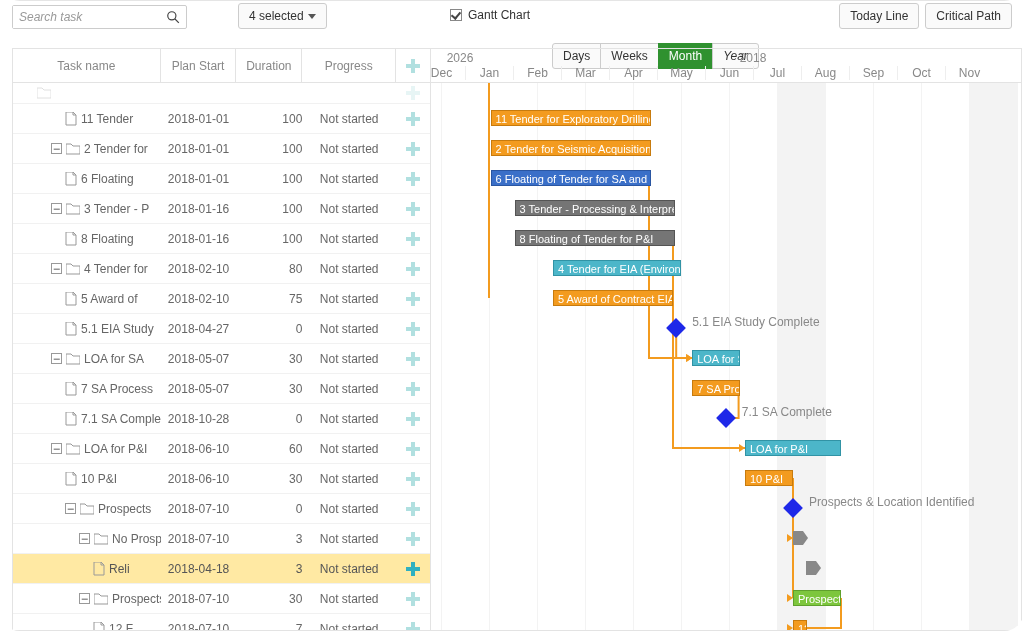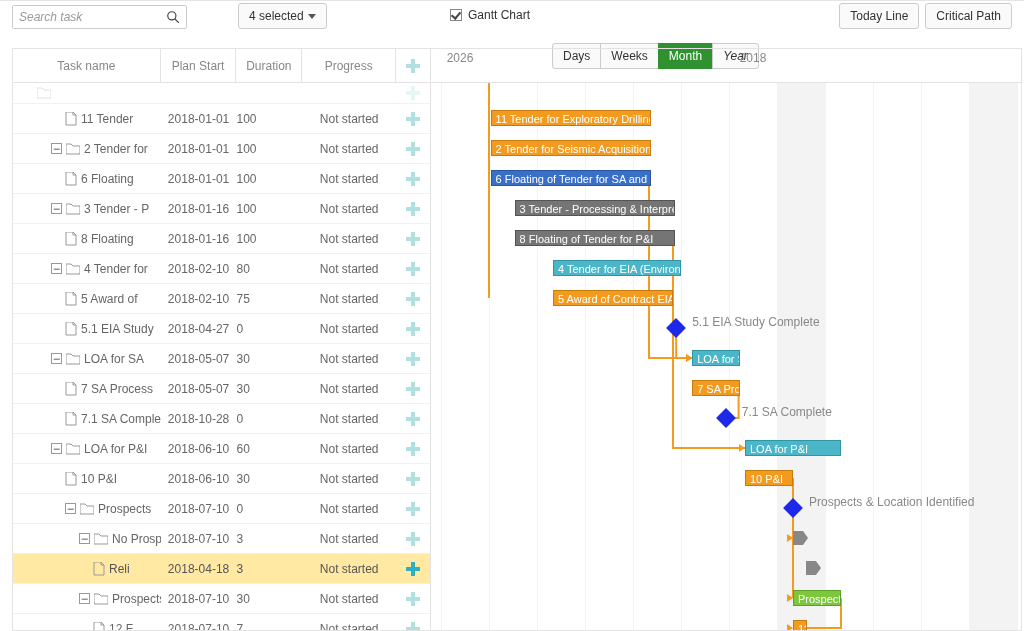--- a/index.html
+++ b/index.html
@@ -1,17 +1,17 @@
 <!DOCTYPE html>
 <html><head>
 <meta charset="utf-8">
 <style>
   * { box-sizing: border-box; }
   html, body { margin:0; padding:0; height:100%; font-family: Arial, Helvetica, sans-serif; font-size:12px; color:#333; background:#fff; }
-  .app { width:1024px; height:631px; position:relative; overflow:hidden; }
+  .app { width:1024px; height:631px; position:relative; overflow:hidden;border-radius:20px; }
 
   
   .toolbar { position:relative; height:34px; border-top:1px solid #e5e5e5; padding-left:12px; }
   .search-wrap { position:absolute; left:12px; top:4px; width:175px; height:24px; border:1px solid #ccc; border-radius:2px; display:flex; align-items:center; }
   .search-input { border:0; outline:0; height:100%; width:calc(100% - 26px); padding:0 6px; font-size:12px; font-style:italic; color:#999; }
   .search-input::placeholder { color:#999; font-style:italic; }
   .search-icon { width:26px; display:flex; align-items:center; justify-content:center; }
   .search-icon svg { width:14px; height:14px; stroke:#444; fill:none; stroke-width:2; }
 
   .dropdown { position:absolute; left:238px; top:2px; height:26px; border:1px solid #ccc; border-radius:3px; background:#fafafa; padding:0 10px; display:flex; align-items:center; cursor:pointer; gap:4px; }
@@ -49,21 +49,21 @@
   .plus-icon.active::before, .plus-icon.active::after { background:#2fb0c0; }
 
   
   .rows { position:absolute; top:34px; left:0; right:0; bottom:0; }
   .row { height:30px; display:flex; align-items:center; border-top:1px solid #f1f1f1; color:#666; }
   .row:first-child { border-top:0; height:20px; opacity:.3; }
   .row.selected { background:#ffe9a3; color:#555; }
 
   .c-name { width:148px; padding-left:6px; height:100%; display:flex; align-items:center; gap:4px; overflow:hidden; white-space:nowrap; }
   .c-planstart { width:76px; text-align:center; }
-  .c-duration { width:66px; text-align:left; }
+  .c-duration { width:66px; text-align:right; }
   .c-progress { width:94px; text-align:center; }
   .c-add { width:34px; display:flex; align-items:center; justify-content:center; }
   .indent { flex-shrink:0; }
 
   .toggle-box { width:11px; height:11px; border:1px solid #999; display:inline-flex; align-items:center; justify-content:center; flex-shrink:0; background:#fff; }
   .toggle-box::before { content:"−"; font-weight:bold; color:#888; line-height:0; }
   .folder { width:14px; flex-shrink:0; }
   .folder svg, .file svg { display:block; }
   .file { width:12px; flex-shrink:0; }
 
@@ -486,20 +486,34 @@
               <span class="plus-icon"></span>
             </div>
           </div>
         </div>
     </div>
 
     <div class="gantt">
       <div class="gantt-header" id="gh">
           <div class="year-label" style="left: 0px; width: 58px;">2026</div>
           <div class="year-label" style="left: 58px; width: 528px;">2018</div>
+          <div class="month-row">
+            <div class="month-label" style="left: -14px;">Dec</div>
+            <div class="month-label" style="left: 34px;">Jan</div>
+            <div class="month-label" style="left: 82px;">Feb</div>
+            <div class="month-label" style="left: 130px;">Mar</div>
+            <div class="month-label" style="left: 178px;">Apr</div>
+            <div class="month-label" style="left: 226px;">May</div>
+            <div class="month-label" style="left: 274px;">Jun</div>
+            <div class="month-label" style="left: 322px;">Jul</div>
+            <div class="month-label" style="left: 370px;">Aug</div>
+            <div class="month-label" style="left: 418px;">Sep</div>
+            <div class="month-label" style="left: 466px;">Oct</div>
+            <div class="month-label" style="left: 514px;">Nov</div>
+          </div>
         </div>
       <div class="gantt-body" id="gb">
         <div class="col-ticks" id="ticks">
             <div class="col-tick" style="left: 10px;"></div>
             <div class="col-tick" style="left: 58px;"></div>
             <div class="col-tick" style="left: 106px;"></div>
             <div class="col-tick" style="left: 154px;"></div>
             <div class="col-tick" style="left: 202px;"></div>
             <div class="col-tick" style="left: 250px;"></div>
             <div class="col-tick" style="left: 298px;"></div>

